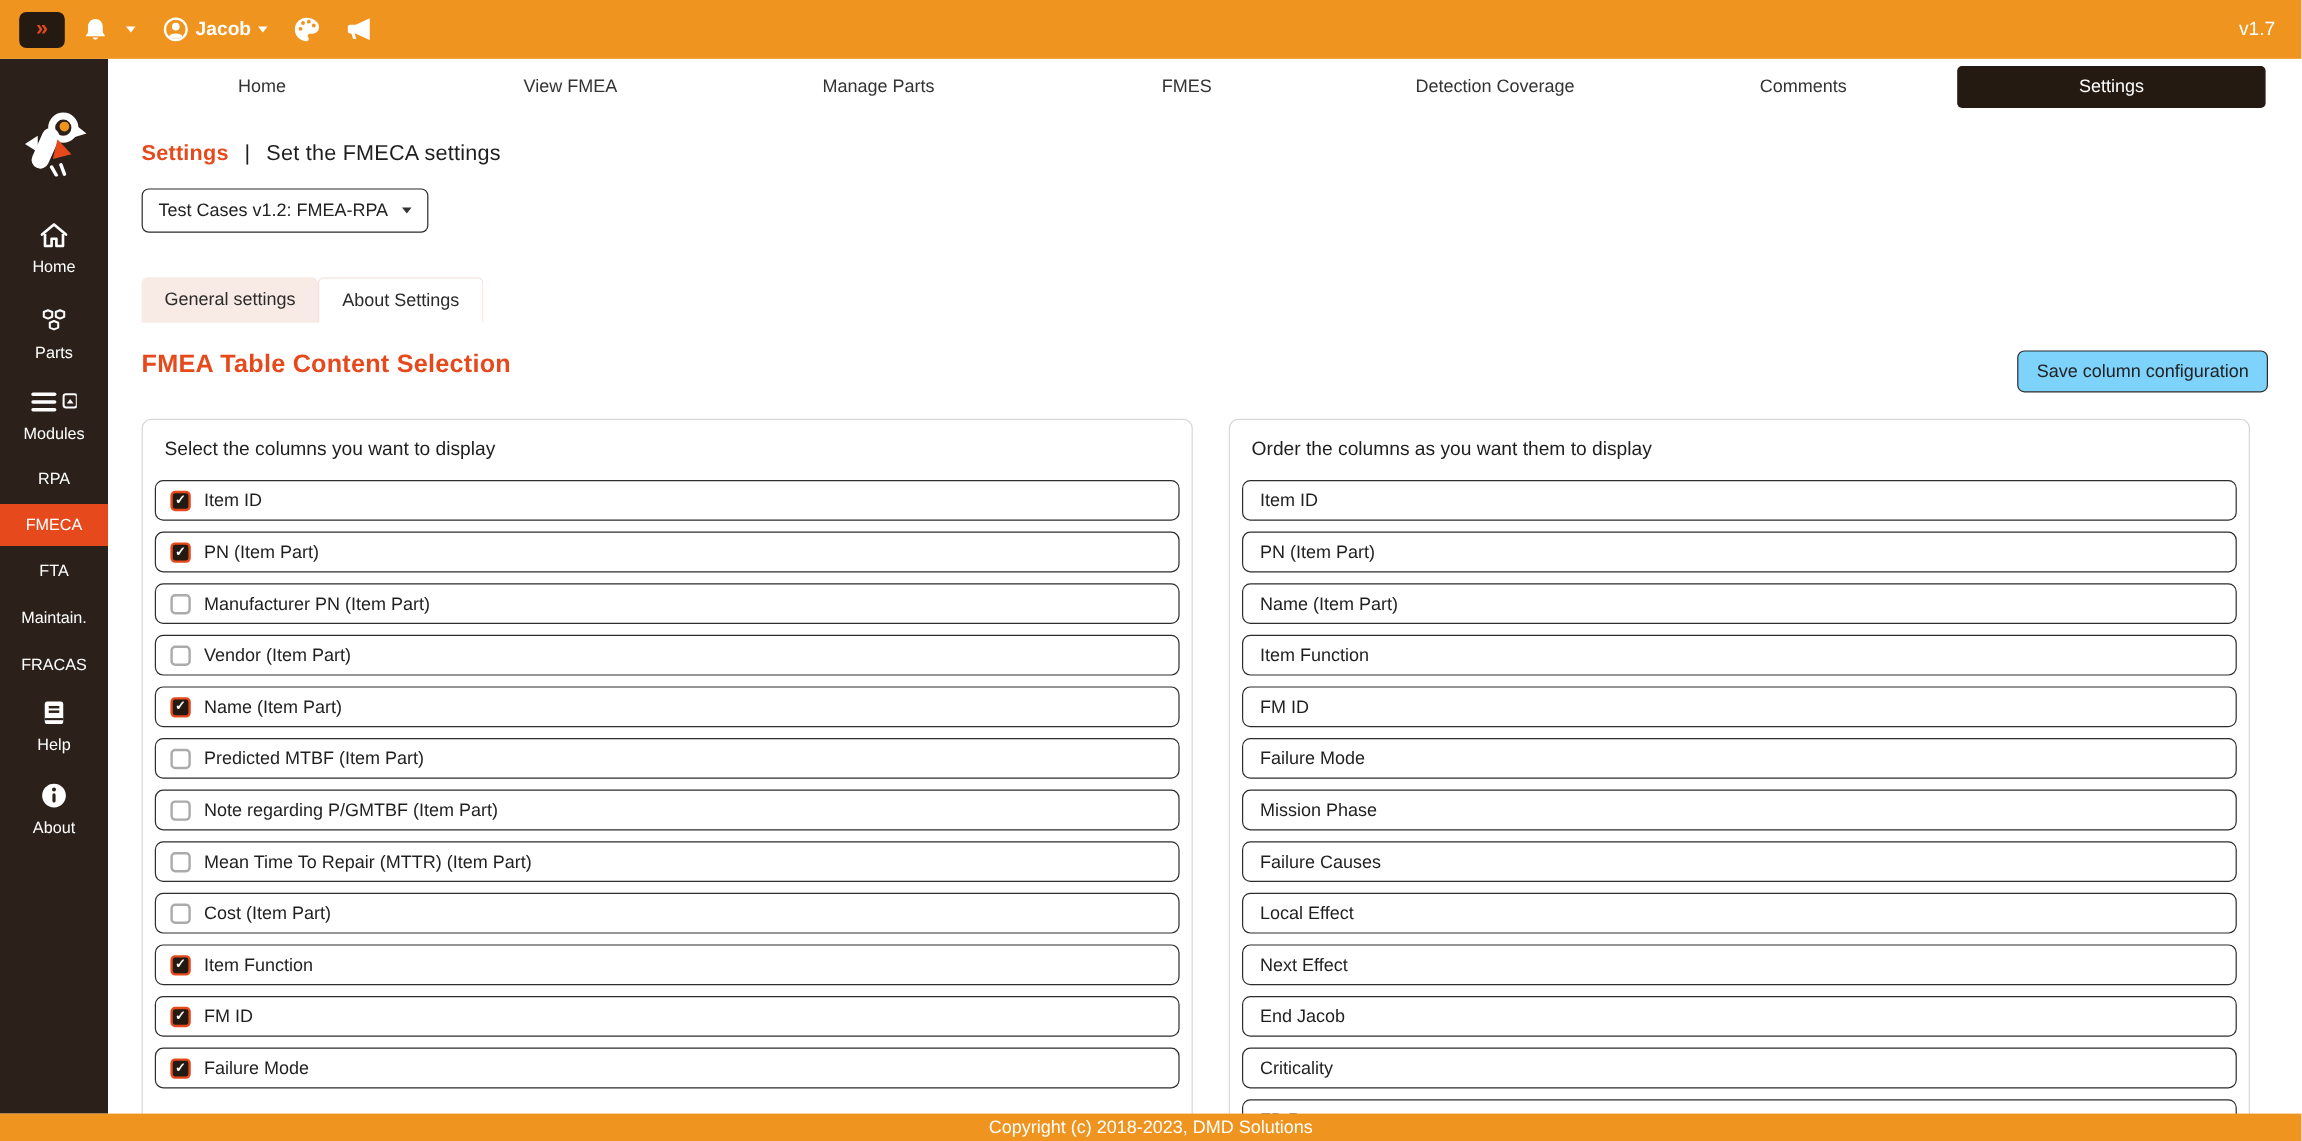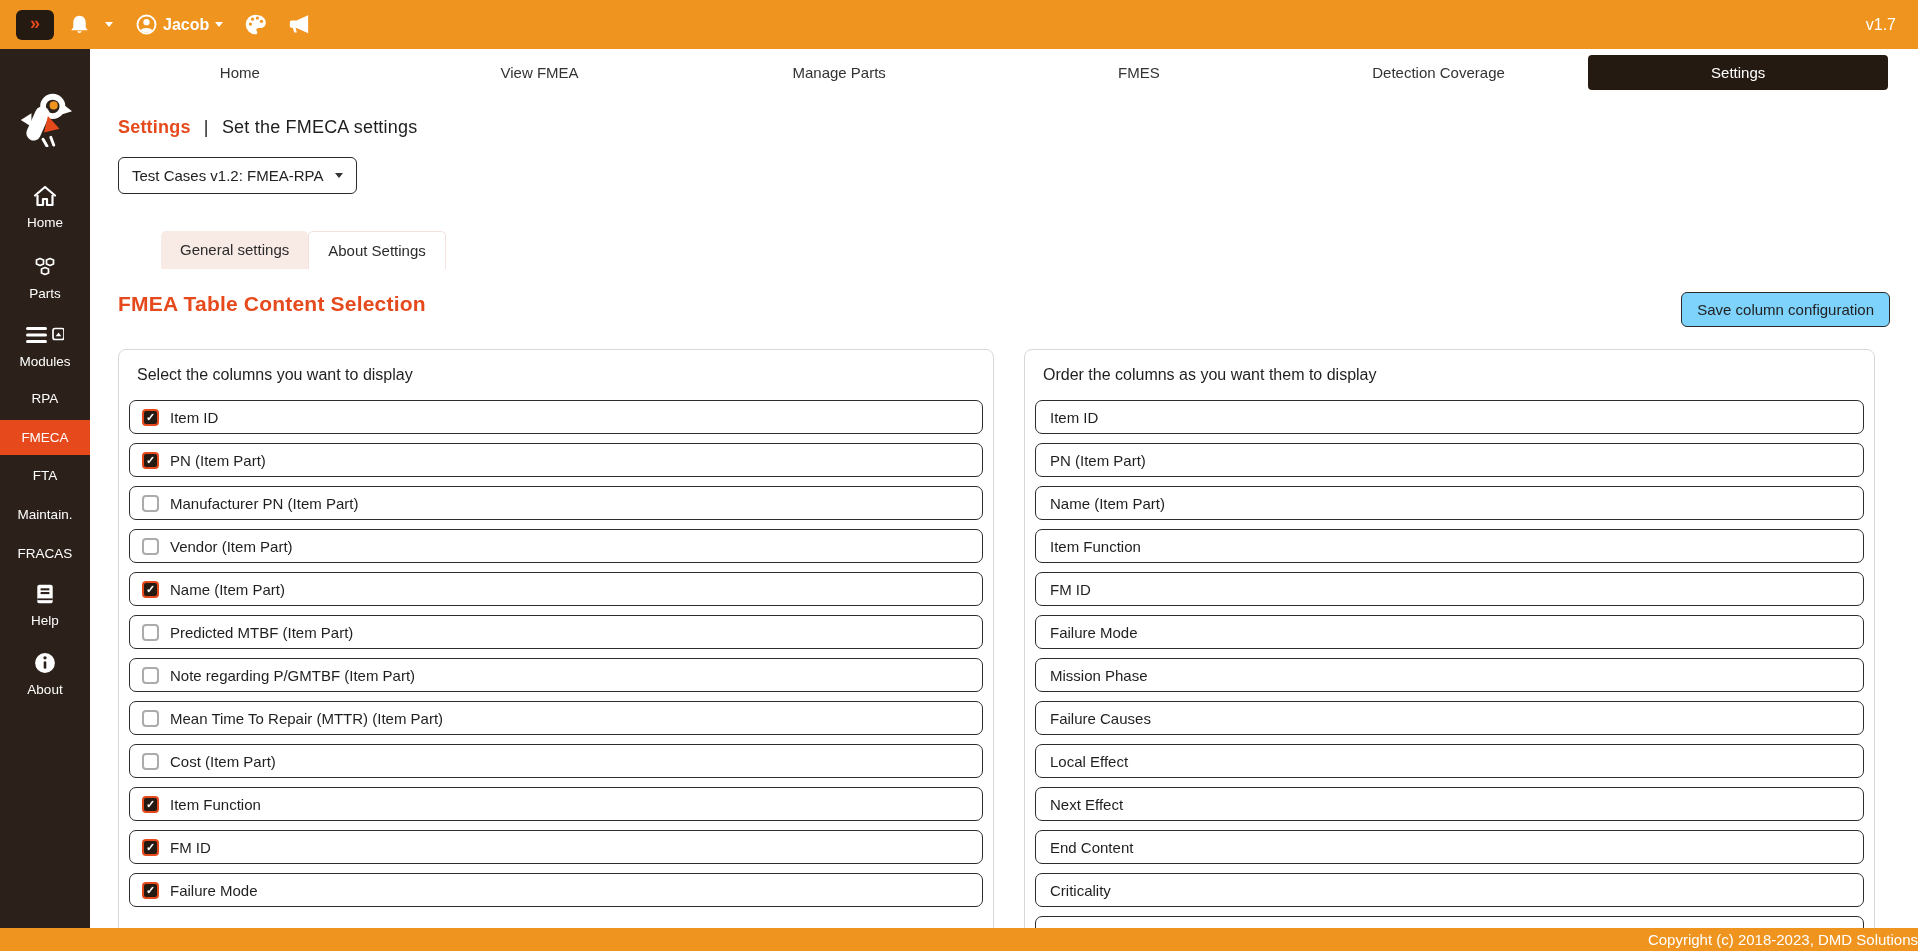--- a/index.html
+++ b/index.html
@@ -54,21 +54,21 @@
   .content{padding:0 28px;}
   .page-title{margin-top:21px;font-size:18px;letter-spacing:.2px;}
   .page-title .t{color:var(--accent);font-weight:800;}
   .page-title .sep{color:#1e1e1e;font-weight:400;margin:0 8px;}
   .page-title .s{color:#1e1e1e;font-weight:500;}
   .selector{margin-top:19px;display:inline-flex;align-items:center;gap:12px;
     border:1px solid #2b2b2b;border-radius:6px;padding:9px 13px;font-size:15px;color:#222;
     background:#fff;cursor:pointer;}
   .dcaret{width:0;height:0;border-left:4px solid transparent;border-right:4px solid transparent;
     border-top:5px solid #333;display:inline-block;}
-  .tabs{margin-top:37px;display:flex;margin-left:43px;}
+  .tabs{margin-top:37px;display:flex;}
   .tab{padding:10px 19px;font-size:15px;color:#2b2b2b;border-radius:5px 5px 0 0;cursor:pointer;}
   .tab.inactive{background:#F8EAE5;}
   .tab.active{background:#fff;border:1px solid #F3E1DB;border-bottom:none;}
   .section-row{margin-top:23px;display:flex;align-items:flex-start;justify-content:space-between;}
   .section-heading{color:var(--accent);font-size:21px;font-weight:800;letter-spacing:.2px;}
   .save-btn{border:1px solid #2b2b2b;border-radius:6px;background:#7dd3fc;padding:8px 15px;
     font-size:15px;color:#222;cursor:pointer;font-family:inherit;}
   .panels{margin-top:22px;display:flex;gap:30px;align-items:flex-start;}
   .panel{border:1px solid #D8D8D8;border-radius:8px;padding:13px 10px;height:720px;background:#fff;}
   .panel.left{width:876px;}
@@ -78,21 +78,21 @@
     border-radius:7px;margin-bottom:9px;padding:0 12px;font-size:15px;color:#1f1f1f;background:#fff;}
   .order-row{padding:0 14px;cursor:grab;}
   .check-row{cursor:pointer;}
   .checkbox{width:17px;height:17px;border-radius:4px;margin-right:11px;display:flex;
     align-items:center;justify-content:center;flex:none;}
   .checkbox.checked{background:var(--darker);border:2px solid var(--accent);color:#fff;
     font-size:11px;font-weight:bold;line-height:1;}
   .checkbox.unchecked{background:#fff;border:2px solid #ABABAB;}
   
   .footer{position:absolute;left:0;right:0;bottom:0;height:23px;background:var(--orange);
-    color:#fff;text-align:right;font-size:15px;line-height:23px;z-index:50;}
+    color:#fff;text-align:center;font-size:15px;line-height:23px;z-index:50;}
 </style>
 </head>
 <body>
 
 <div class="topbar">
   <div class="expand-btn">
     <span>»</span>
   </div>
   <span class="tb-icon">
     <svg width="21" height="21" viewBox="0 0 20 19">
@@ -205,20 +205,21 @@
     </div>
 </div>
 
 <div class="main">
   <div class="nav">
       <div class="nav-item">Home</div>
       <div class="nav-item">View FMEA</div>
       <div class="nav-item">Manage Parts</div>
       <div class="nav-item">FMES</div>
       <div class="nav-item">Detection Coverage</div>
+      <div class="nav-item">Comments</div>
       <div class="nav-item active">Settings</div>
     </div>
   <div class="content">
     <div class="page-title">
       <span class="t">Settings</span>
       <span class="sep">|</span>
       <span class="s">Set the FMECA settings</span>
     </div>
     <div class="selector">
       <span>Test Cases v1.2: FMEA-RPA</span>
@@ -317,21 +318,21 @@
             <div class="order-row">
               <span class="order-label">Failure Causes</span>
             </div>
             <div class="order-row">
               <span class="order-label">Local Effect</span>
             </div>
             <div class="order-row">
               <span class="order-label">Next Effect</span>
             </div>
             <div class="order-row">
-              <span class="order-label">End Content</span>
+              <span class="order-label">End Jacob</span>
             </div>
             <div class="order-row">
               <span class="order-label">Criticality</span>
             </div>
             <div class="order-row">
               <span class="order-label">FB Rate</span>
             </div>
           </div>
       </div>
     </div>

